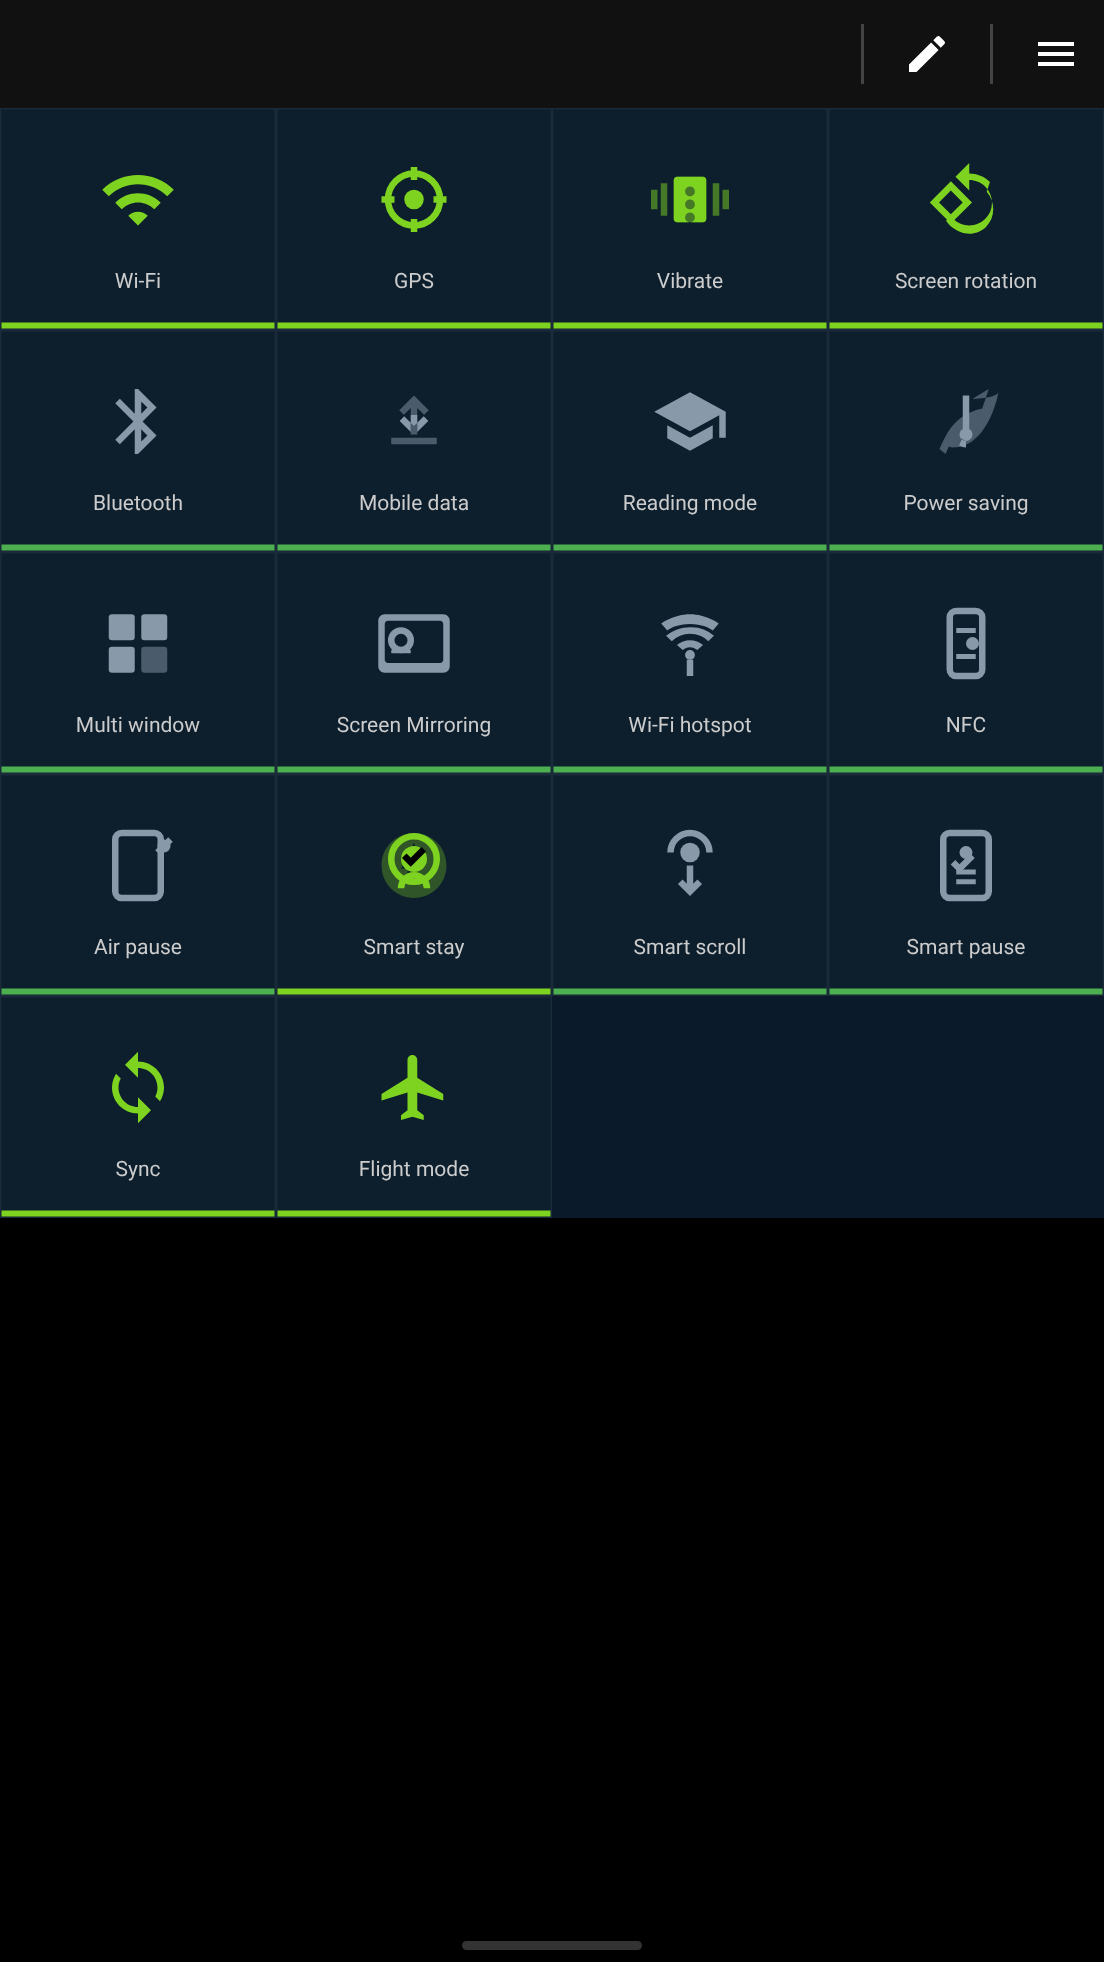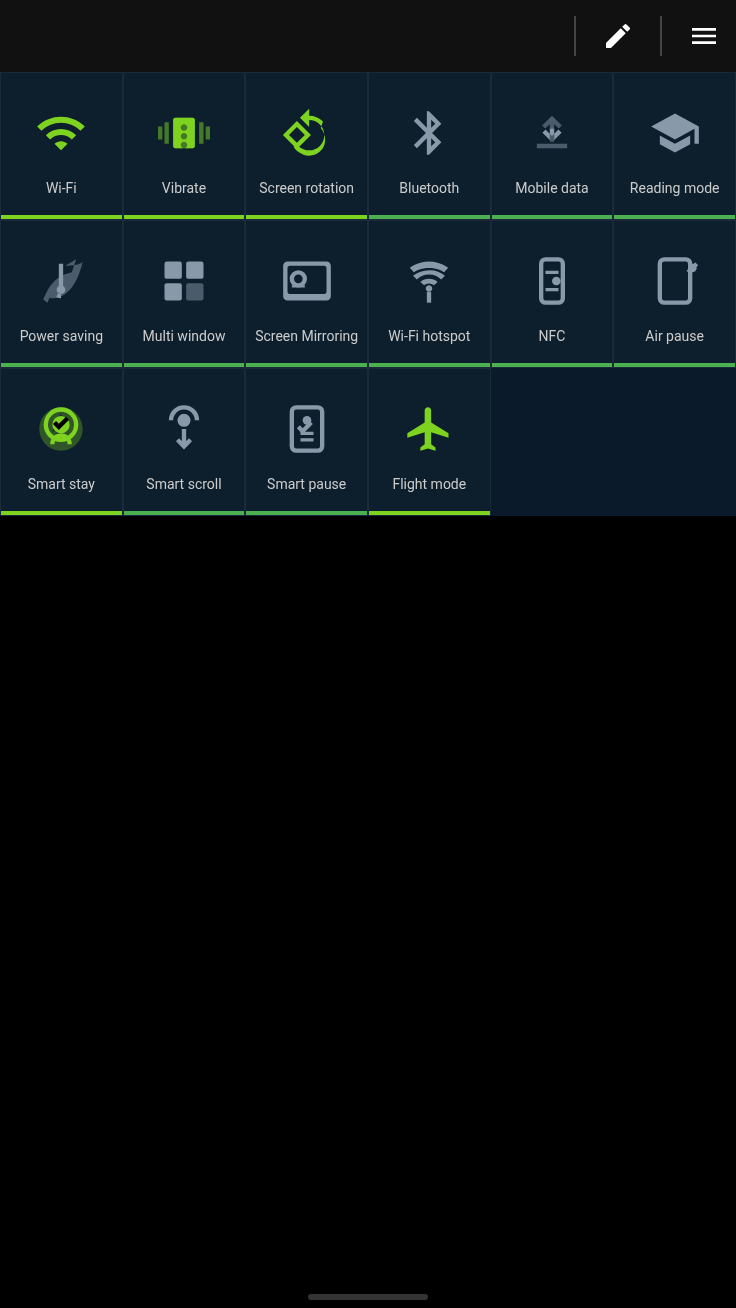--- a/index.html
+++ b/index.html
@@ -39,21 +39,21 @@
     .status-divider {
       width: 2px;
       height: 40px;
       background: #444;
       margin: 0 8px;
     }
 
     
     .qs-grid {
       display: grid;
-      grid-template-columns: repeat(6, 1fr);
+      grid-template-columns: repeat(4, 1fr);
       gap: 0;
       background: #0a1a2a;
     }
 
     .qs-tile {
       display: flex;
       flex-direction: column;
       align-items: center;
       justify-content: flex-end;
       padding: 18px 8px 14px;
@@ -147,20 +147,34 @@
         <svg viewBox="0 0 24 24" fill="#7ed321">
           <path d="M1 9l2 2c4.97-4.97 13.03-4.97 18 0l2-2C16.93 2.93 7.08 2.93 1 9zm8 8l3 3 3-3c-1.65-1.66-4.34-1.66-6 0zm-4-4l2 2c2.76-2.76 7.24-2.76 10 0l2-2C15.14 9.14 8.87 9.14 5 13z"></path>
         </svg>
       </div>
       <div class="tile-label">Wi-Fi</div>
       <div class="tile-bar"></div>
     </div>
     <div class="qs-tile active">
       <div class="tile-icon">
         <svg viewBox="0 0 24 24" fill="#7ed321">
+          <circle cx="12" cy="12" r="8" stroke="#7ed321" stroke-width="2" fill="none"></circle>
+          <circle cx="12" cy="12" r="3" fill="#7ed321"></circle>
+          <line x1="12" y1="2" x2="12" y2="6" stroke="#7ed321" stroke-width="2"></line>
+          <line x1="12" y1="18" x2="12" y2="22" stroke="#7ed321" stroke-width="2"></line>
+          <line x1="2" y1="12" x2="6" y2="12" stroke="#7ed321" stroke-width="2"></line>
+          <line x1="18" y1="12" x2="22" y2="12" stroke="#7ed321" stroke-width="2"></line>
+        </svg>
+      </div>
+      <div class="tile-label">GPS</div>
+      <div class="tile-bar"></div>
+    </div>
+    <div class="qs-tile active">
+      <div class="tile-icon">
+        <svg viewBox="0 0 24 24" fill="#7ed321">
           <path d="M0 15h2V9H0v6zm3 2h2V7H3v10zm19-8v6h2V9h-2zm-3 8h2V7h-2v10zM16 5H8c-.55 0-1 .45-1 1v12c0 .55.45 1 1 1h8c.55 0 1-.45 1-1V6c0-.55-.45-1-1-1z" opacity="0.5"></path>
           <path d="M16 5H8c-.55 0-1 .45-1 1v12c0 .55.45 1 1 1h8c.55 0 1-.45 1-1V6c0-.55-.45-1-1-1zm-4 14c-.83 0-1.5-.67-1.5-1.5S11.17 16 12 16s1.5.67 1.5 1.5S12.83 19 12 19zm0-4c-.83 0-1.5-.67-1.5-1.5S11.17 12 12 12s1.5.67 1.5 1.5S12.83 15 12 15zm0-4c-.83 0-1.5-.67-1.5-1.5S11.17 8 12 8s1.5.67 1.5 1.5S12.83 11 12 11z"></path>
         </svg>
       </div>
       <div class="tile-label">Vibrate</div>
       <div class="tile-bar"></div>
     </div>
     <div class="qs-tile active">
       <div class="tile-icon">
         <svg viewBox="0 0 24 24" fill="#7ed321">
@@ -295,20 +309,29 @@
           <path d="M9 14h6M9 17h6" stroke="#8899aa" stroke-width="1.5"></path>
           <path d="M8 11l2 2 4-4" stroke="#8899aa" stroke-width="2" fill="none"></path>
         </svg>
       </div>
       <div class="tile-label">Smart pause</div>
       <div class="tile-bar"></div>
     </div>
     <div class="qs-tile active">
       <div class="tile-icon">
         <svg viewBox="0 0 24 24" fill="#7ed321">
+          <path d="M12 4V1L8 5l4 4V6c3.31 0 6 2.69 6 6 0 1.01-.25 1.97-.7 2.8l1.46 1.46C19.54 15.03 20 13.57 20 12c0-4.42-3.58-8-8-8zm0 14c-3.31 0-6-2.69-6-6 0-1.01.25-1.97.7-2.8L5.24 7.74C4.46 8.97 4 10.43 4 12c0 4.42 3.58 8 8 8v3l4-4-4-4v3z"></path>
+        </svg>
+      </div>
+      <div class="tile-label">Sync</div>
+      <div class="tile-bar"></div>
+    </div>
+    <div class="qs-tile active">
+      <div class="tile-icon">
+        <svg viewBox="0 0 24 24" fill="#7ed321">
           <path d="M21 16v-2l-8-5V3.5c0-.83-.67-1.5-1.5-1.5S10 2.67 10 3.5V9l-8 5v2l8-2.5V19l-2 1.5V22l3.5-1 3.5 1v-1.5L13 19v-5.5l8 2.5z"></path>
         </svg>
       </div>
       <div class="tile-label">Flight mode</div>
       <div class="tile-bar"></div>
     </div>
   </div>
 
 <div class="bottom-area"></div>
 <div class="scroll-indicator"></div>

